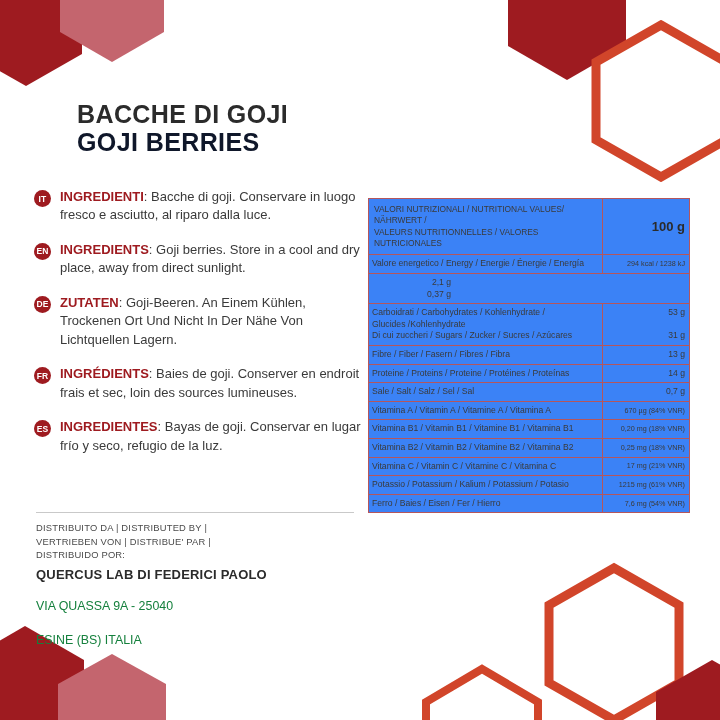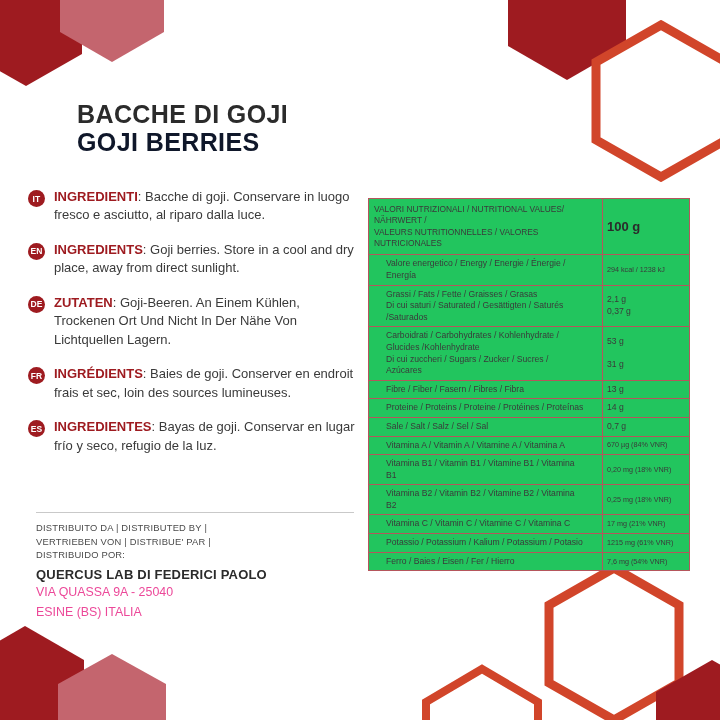--- a/index.html
+++ b/index.html
@@ -45,21 +45,21 @@
     font-size: 25px;
     font-weight: bold;
     letter-spacing: 0.4px;
     color: #0f172a;
     line-height: 1.12;
   }
 
   
   .ingredients {
     position: absolute;
-    left: 28px;
+    left: 34px;
     top: 188px;
     width: 330px;
   }
   .ing-row {
     display: flex;
     align-items: flex-start;
     margin-bottom: 16px;
   }
   .flag {
     flex: 0 0 auto;
@@ -87,40 +87,40 @@
     color: #9e1b20;
   }
 
   
   .nutrition {
     position: absolute;
     left: 368px;
     top: 198px;
     width: 322px;
     border: 1px solid #b5565c;
-    background: #22c55e;
+    background: #3b82f6;
     box-sizing: border-box;
     font-size: 8.6px;
     color: #3a3a3a;
   }
   .nt-row {
     display: flex;
     border-bottom: 1px solid #b5565c;
   }
   .nt-row:last-child { border-bottom: none; }
   .nt-label {
     flex: 1 1 auto;
-    padding: 3px 17px;
+    padding: 3px 3px;
     line-height: 1.35;
     border-right: 1px solid #b5565c;
   }
   .nt-value {
     flex: 0 0 78px;
     padding: 3px 4px;
-    text-align: left;
+    text-align: right;
     line-height: 1.35;
     display: flex;
     flex-direction: column;
     justify-content: center;
   }
   .nt-head .nt-label {
     font-size: 8.4px;
     padding: 5px 5px;
   }
   .nt-head .nt-value {
@@ -151,23 +151,23 @@
   }
   .dist-name {
     font-size: 13px;
     font-weight: bold;
     color: #2b2b2b;
     margin-top: 5px;
     letter-spacing: 0.2px;
   }
   .dist-addr {
     font-size: 12.4px;
-    color: #ec4899;
+    color: #15803d;
     line-height: 1.45;
-    margin-top: 2px;
+    margin-top: 16px;
   }
 </style>
 </head>
 <body>
 
 <div class="hex" style="left:-34px; top:-46px;">
   <svg width="120" height="134" viewBox="0 0 120 134">
       <polygon points="60,2 116,34 116,100 60,132 4,100 4,34" fill="#9e1b20"></polygon>
     </svg>
 </div>
@@ -261,24 +261,20 @@
     <div class="nt-row nt-multi">
       <div class="nt-label">
         <span>Valore energetico / Energy / Energie / Énergie / Energía</span>
       </div>
       <div class="nt-value small">
         <span>294 kcal / 1238 kJ</span>
       </div>
     </div>
 
     <div class="nt-row nt-multi">
-      <div class="nt-label">
-        <span>Grassi / Fats / Fette / Graisses / Grasas</span>
-        <span>Di cui saturi / Saturated / Gesättigten / Saturés /Saturados</span>
-      </div>
       <div class="nt-value">
         <span>2,1 g</span>
         <span>0,37 g</span>
       </div>
     </div>
 
     <div class="nt-row nt-multi">
       <div class="nt-label">
         <span>Carboidrati / Carbohydrates / Kohlenhydrate /</span>
         <span>Glucides /Kohlenhydrate</span>

